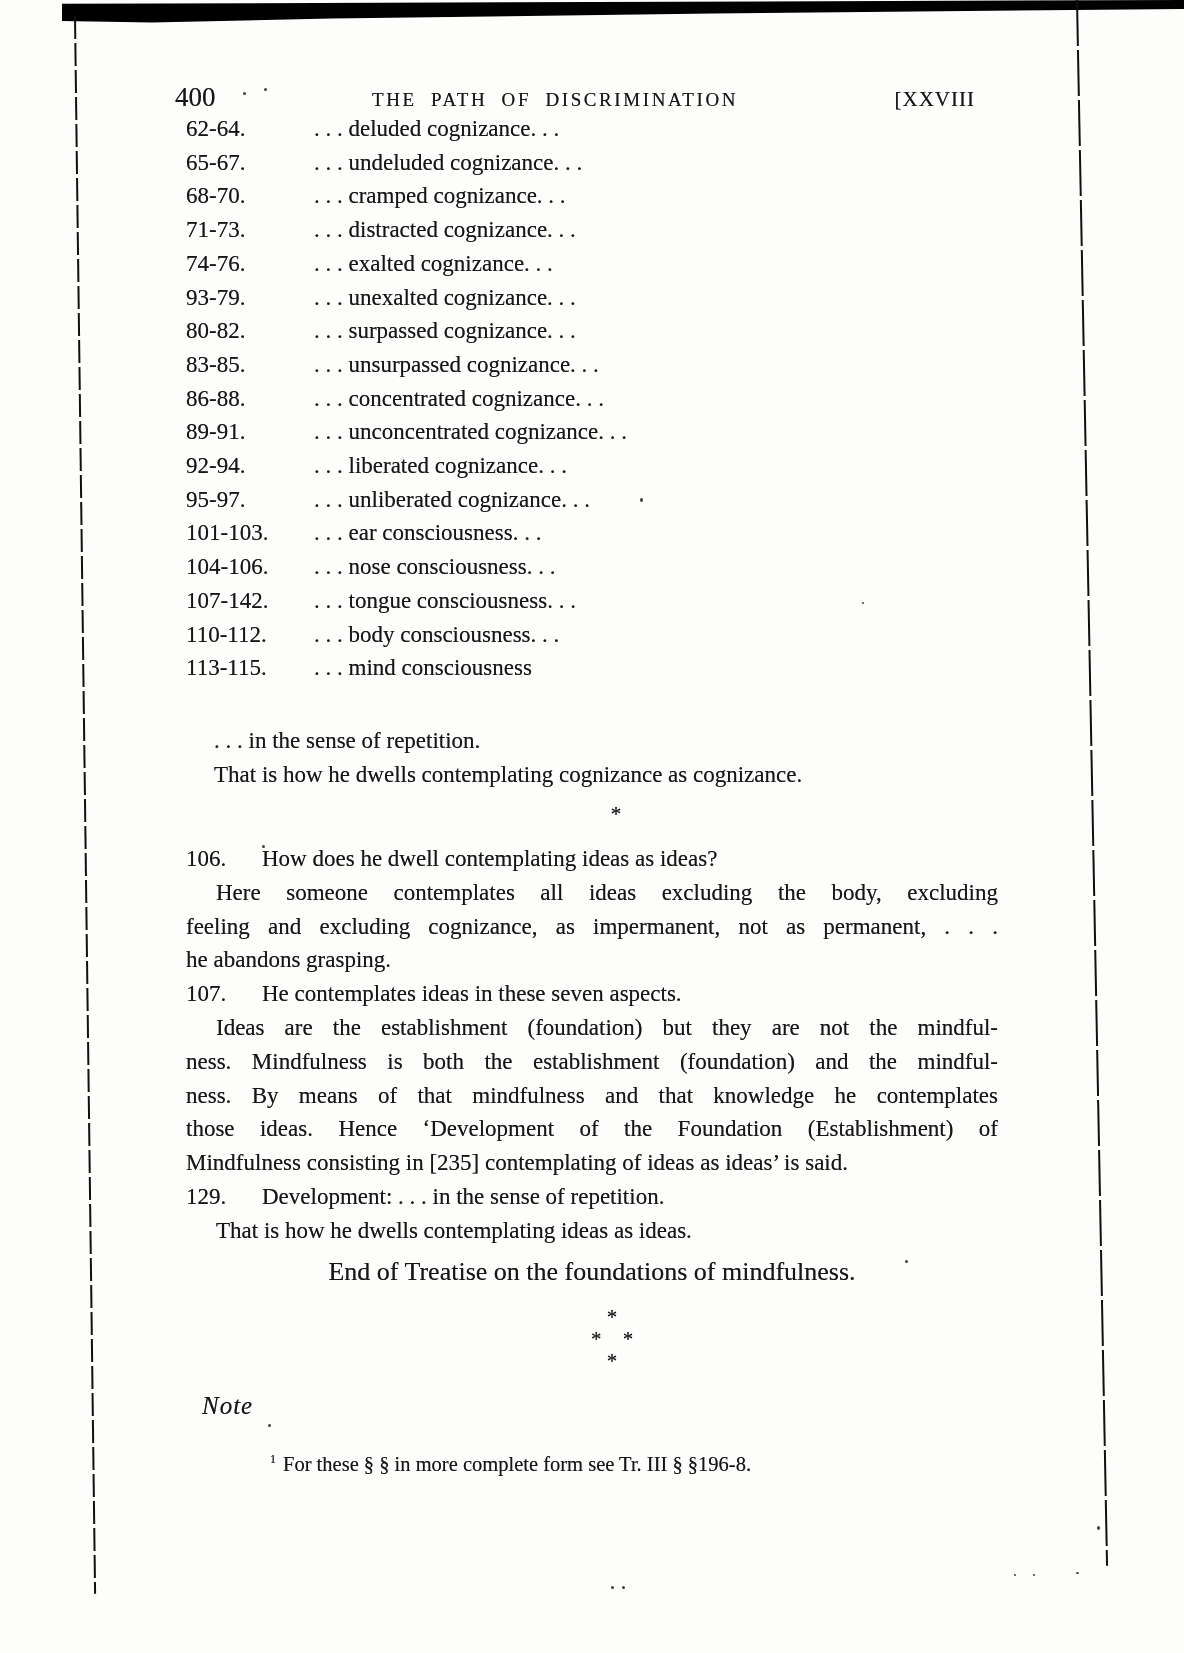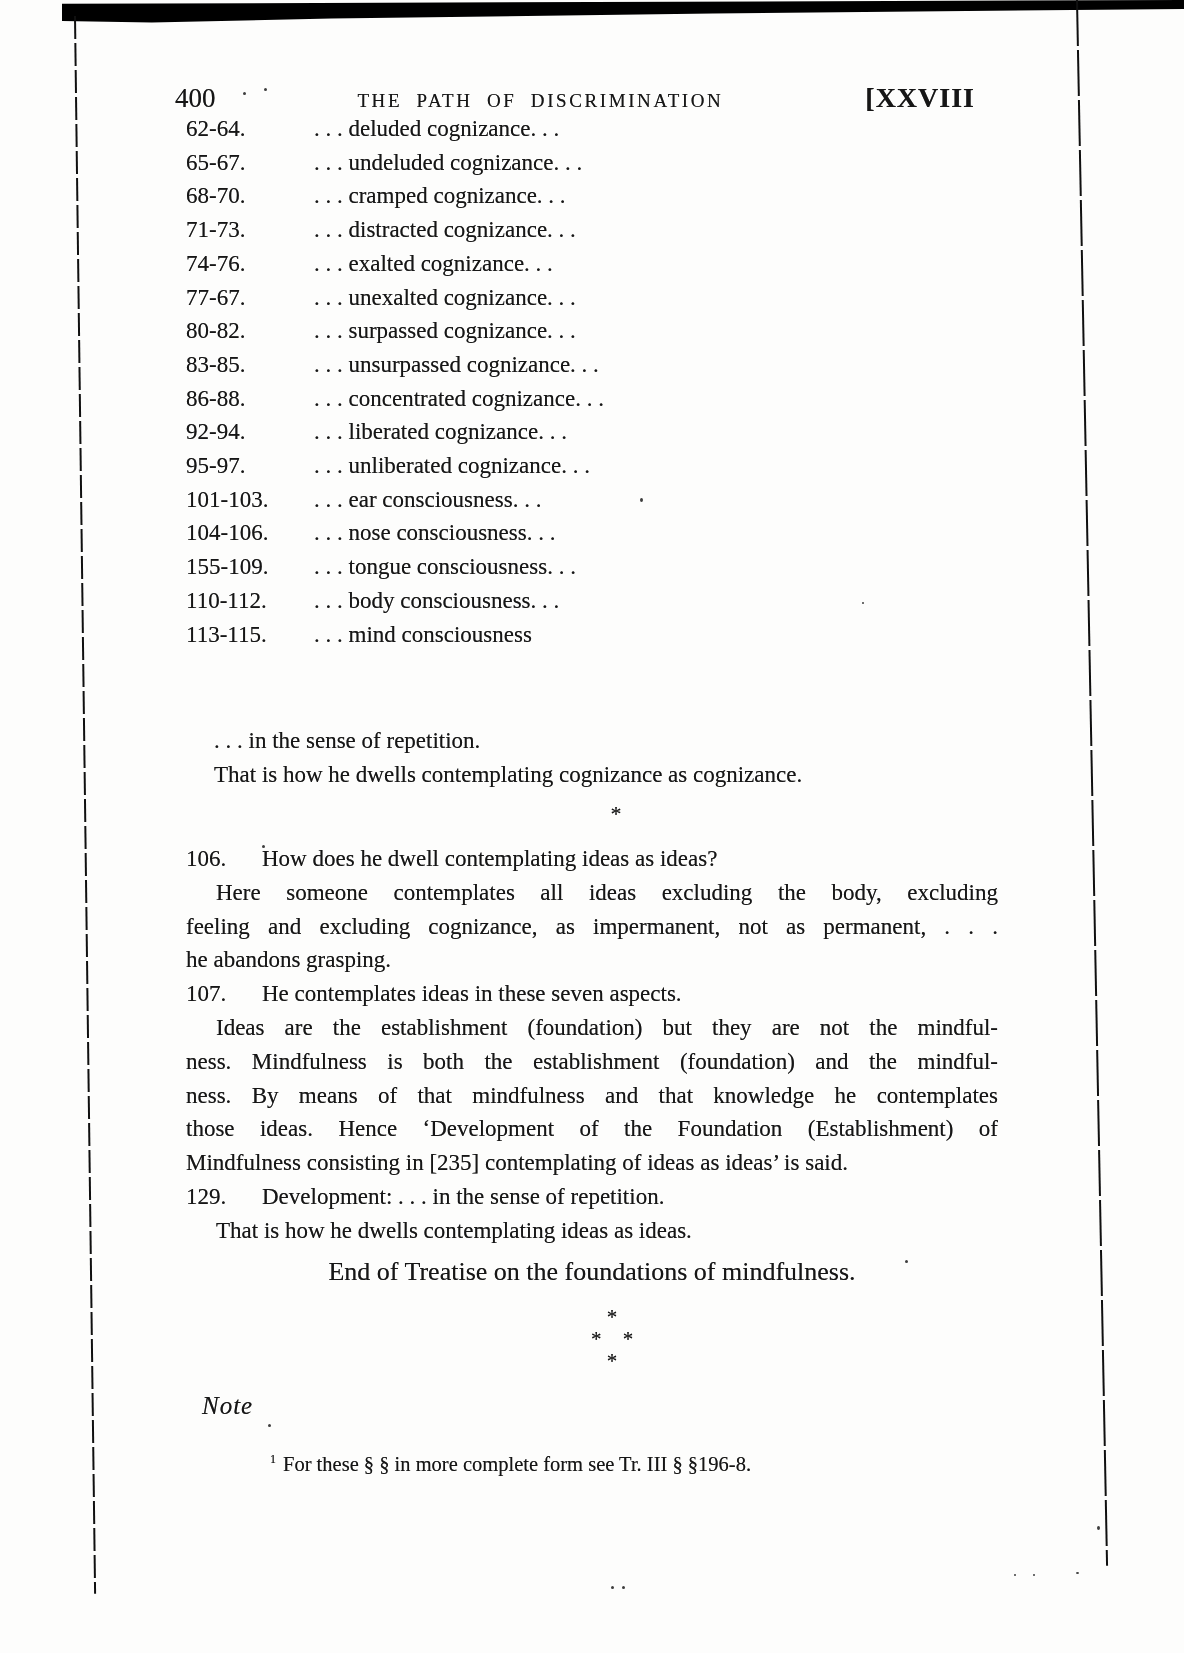--- a/index.html
+++ b/index.html
@@ -30,21 +30,21 @@
   }
   .speck { position:absolute; background:#1c1c1c; border-radius:50%; opacity:.85; }
 
   
   .header {
     position:absolute; top:82px; left:175px; width:800px;
     display:flex; justify-content:space-between; align-items:baseline;gap:18px;
   }
   .pagenum  { font-size:27px; }
   .running-title { font-size:19px; letter-spacing:2.6px; word-spacing:7px; }
-  .chapter  { font-size:28px; letter-spacing:1px;font-weight:bold; }
+  .chapter  { font-size:21px; letter-spacing:1px; }
 
   
   .cog-list { position:absolute; top:112px; left:186px; width:740px; font-size:23px; line-height:33.7px; }
   .row { display:flex; }
   .row .range { width:128px; flex:none; }
 
   
   .closing { position:absolute; top:724px; left:214px; font-size:23px; line-height:33.6px; }
 
   .star-sep { position:absolute; top:801px; left:186px; width:860px; text-align:center; font-size:22px; }
@@ -97,53 +97,57 @@
       </div>
     <div class="row">
         <span class="range">71-73.</span>
         <span>. . . distracted cognizance. . .</span>
       </div>
     <div class="row">
         <span class="range">74-76.</span>
         <span>. . . exalted cognizance. . .</span>
       </div>
     <div class="row">
-        <span class="range">77-67.</span>
+        <span class="range">93-79.</span>
         <span>. . . unexalted cognizance. . .</span>
       </div>
     <div class="row">
         <span class="range">80-82.</span>
         <span>. . . surpassed cognizance. . .</span>
       </div>
     <div class="row">
         <span class="range">83-85.</span>
         <span>. . . unsurpassed cognizance. . .</span>
       </div>
     <div class="row">
         <span class="range">86-88.</span>
         <span>. . . concentrated cognizance. . .</span>
       </div>
     <div class="row">
+        <span class="range">89-91.</span>
+        <span>. . . unconcentrated cognizance. . .</span>
+      </div>
+    <div class="row">
         <span class="range">92-94.</span>
         <span>. . . liberated cognizance. . .</span>
       </div>
     <div class="row">
         <span class="range">95-97.</span>
         <span>. . . unliberated cognizance. . .</span>
       </div>
     <div class="row">
         <span class="range">101-103.</span>
         <span>. . . ear consciousness. . .</span>
       </div>
     <div class="row">
         <span class="range">104-106.</span>
         <span>. . . nose consciousness. . .</span>
       </div>
     <div class="row">
-        <span class="range">155-109.</span>
+        <span class="range">107-142.</span>
         <span>. . . tongue consciousness. . .</span>
       </div>
     <div class="row">
         <span class="range">110-112.</span>
         <span>. . . body consciousness. . .</span>
       </div>
     <div class="row">
         <span class="range">113-115.</span>
         <span>. . . mind consciousness</span>
       </div>

